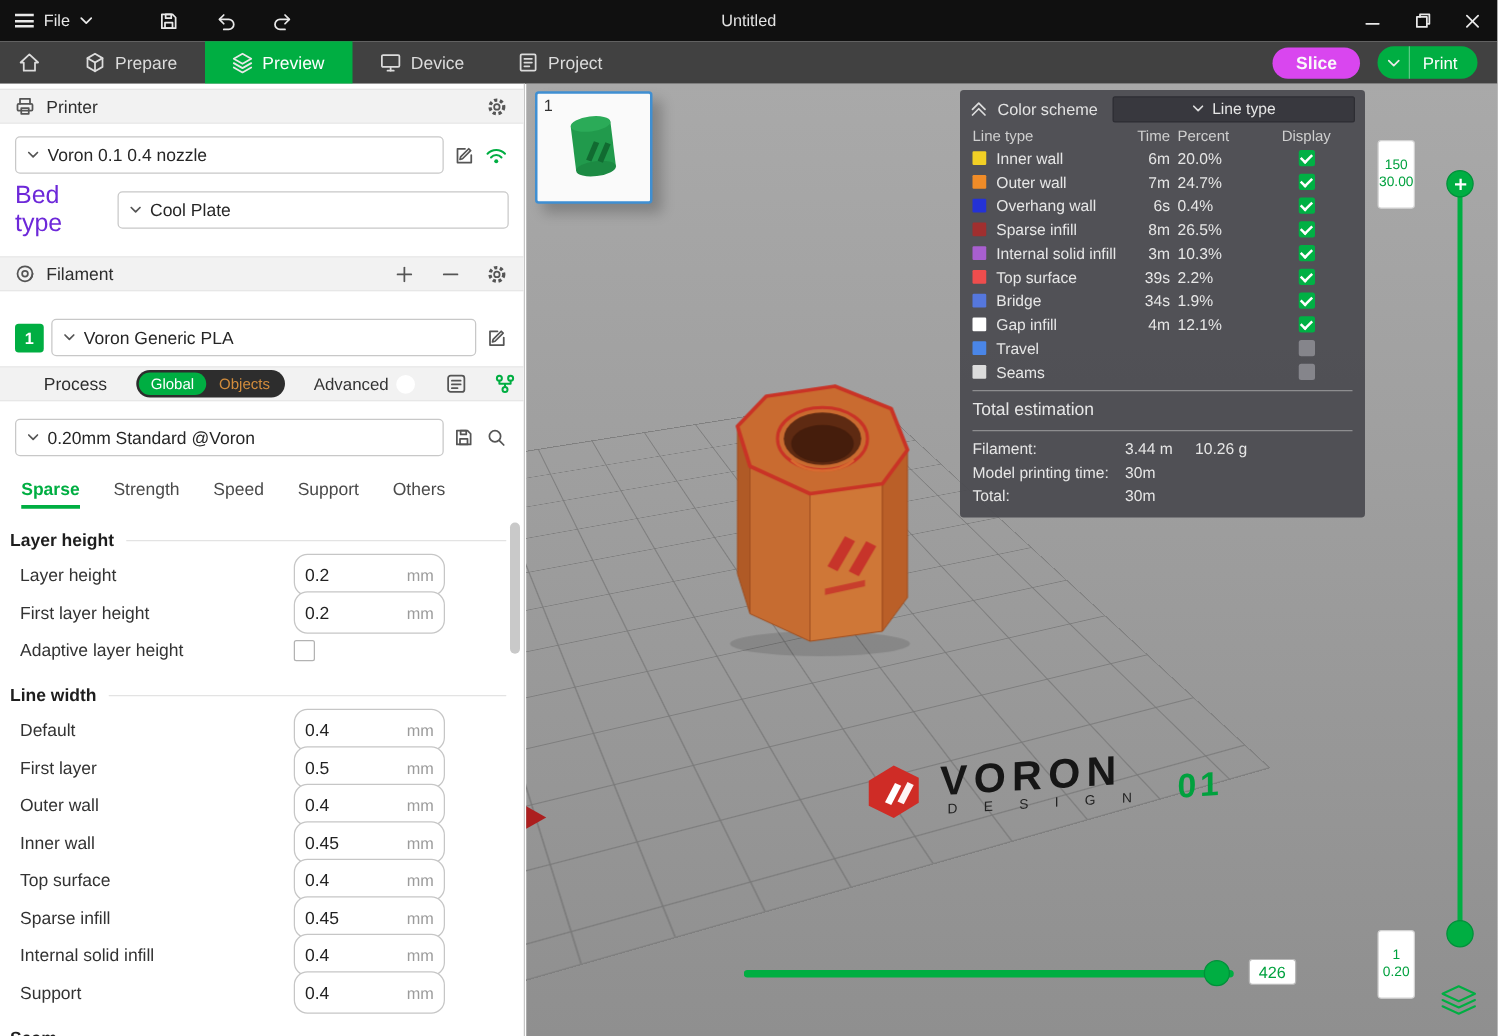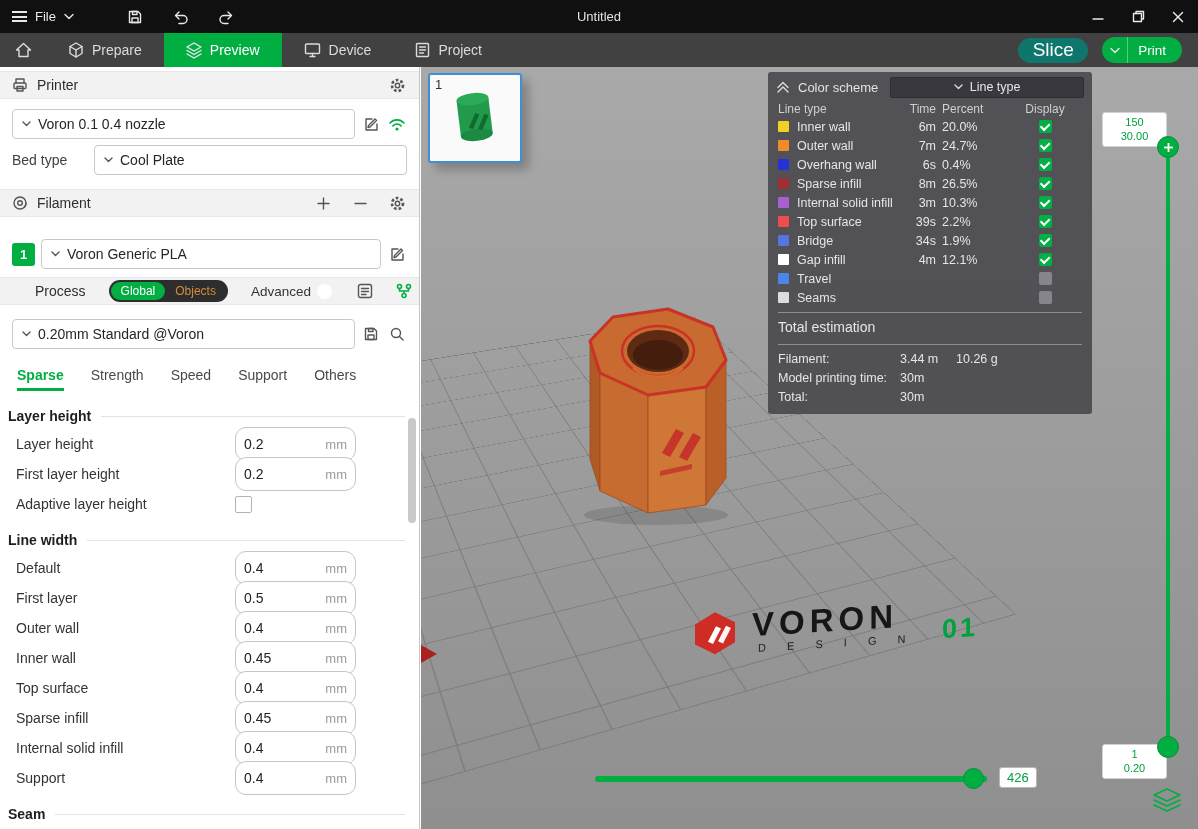--- a/index.html
+++ b/index.html
@@ -17,36 +17,36 @@
   .tb-title { position:absolute; left:50%; transform:translateX(-50%); font-size:13px; color:#e2e2e2; }
   .win-controls { margin-left:auto; display:flex; height:100%; }
   .win-btn { width:40px; height:100%; display:flex; align-items:center; justify-content:center; cursor:pointer; }
 
   
   .tabbar { position:absolute; left:0; top:33px; width:100%; height:34px; background:#414141; display:flex; align-items:center; color:#dcdcdc; }
   .home-btn { width:46px; height:100%; display:flex; align-items:center; justify-content:center; cursor:pointer; }
   .main-tab { height:100%; display:flex; align-items:center; gap:8px; padding:0 22px; font-size:14px; cursor:pointer; }
   .main-tab.active { background:#00ae42; color:#fff; }
   .tabbar-right { margin-left:auto; display:flex; align-items:center; gap:14px; padding-right:16px; }
-  .slice-btn { min-width:70px; height:25px; border-radius:13px; background:#0f766e; color:#fafafa; font-size:19px; display:flex; align-items:center; justify-content:center; cursor:default; }
+  .slice-btn { min-width:70px; height:25px; border-radius:13px; background:#d946ef; color:#fafafa; font-size:14px; display:flex; align-items:center; justify-content:center; cursor:default;font-weight:bold; }
   .print-btn { height:26px; border-radius:13px; background:#00ae42; color:#fff; display:flex; align-items:center; cursor:pointer; }
   .print-chevron { width:26px; height:26px; display:flex; align-items:center; justify-content:center; border-right:1px solid rgba(255,255,255,0.35); }
   .print-label { padding:0 16px 0 10px; font-size:13.5px; }
 
   
   .sidebar { position:absolute; left:0; top:67px; width:420px; bottom:0; background:#fff; border-right:1px solid #c6c6c6; overflow:hidden; }
   .sec-header { height:28px; background:#f2f2f2; border-top:1px solid #e7e7e7; border-bottom:1px solid #e7e7e7; display:flex; align-items:center; gap:9px; padding:0 12px; font-size:14px; color:#2e2e2e; }
   .sec-header .spacer { flex:1; }
   .icon-btn { display:flex; align-items:center; justify-content:center; width:20px; height:20px; cursor:pointer; }
   .srow { display:flex; align-items:center; gap:6px; margin:0 12px; }
   .combo { flex:1; height:30px; border:1px solid #c8c8c8; border-radius:4px; background:#fff; display:flex; align-items:center; gap:7px; padding:0 9px; font-size:14px; color:#262626; cursor:pointer; }
   .combo .ctext { white-space:nowrap; overflow:hidden; }
   .printer-row { margin-top:10px; margin-bottom:6px; }
   .bed-row { margin-top:4px; }
-  .bed-label { width:76px; font-size:14px; color:#404040; }
+  .bed-label { width:76px; font-size:20px; color:#6d28d9; }
   .fil-header { margin-top:14px; }
   .fil-header .icon-btn { margin-left:8px; }
   .fil-row { margin-top:22px; margin-bottom:8px; }
   .slot-badge { width:23px; height:23px; background:#00ae42; color:#fff; border-radius:3px; font-size:13px; font-weight:bold; display:flex; align-items:center; justify-content:center; }
   .proc-header { margin-top:8px; gap:23px; }
   .seg-pill { display:flex; align-items:center; background:#2d2d2d; border-radius:11px; padding:2px; height:22px; cursor:pointer; }
   .seg { font-size:12px; padding:0 10px; height:18px; display:flex; align-items:center; border-radius:9px; }
   .seg.active { background:#00ae42; color:#fff; }
   .seg.inactive { color:#d28c3c; }
   .advanced-label { font-size:13.5px; color:#333; margin-left:auto; }
@@ -86,21 +86,21 @@
   .thumb-num { position:absolute; left:5px; top:2px; font-size:13px; color:#333; }
 
   .h-track { position:absolute; left:174px; top:709px; width:392px; height:6px; background:#00ae42; border-radius:3px; z-index:3; cursor:pointer; }
   .h-handle { position:absolute; left:542px; top:701px; width:21px; height:21px; border-radius:50%; background:#00ae42; border:1px solid #00913a; z-index:4; cursor:pointer; }
   .h-value { position:absolute; left:578px; top:700px; background:#fff; border:1px solid #b8b8b8; border-radius:3px; color:#00a13e; font-size:13px; padding:2px 7px; z-index:3; }
 
   .v-track { position:absolute; left:745px; top:83px; width:4px; height:598px; background:#00ae42; z-index:3; cursor:pointer; }
   .v-handle { position:absolute; width:22px; height:22px; border-radius:50%; background:#00ae42; border:1px solid #00913a; z-index:4; cursor:pointer; display:flex; align-items:center; justify-content:center; }
   .v-handle.top { left:736px; top:69px; }
   .v-handle.bottom { left:736px; top:669px; }
-  .v-badge { position:absolute; width:65px; background:#fff; border:1px solid #d2d2d2; border-radius:3px; color:#00a13e; font-size:11px; text-align:center; line-height:1.3; padding:2px 0; z-index:3; }
+  .v-badge { position:absolute; width:30px; background:#fff; border:1px solid #d2d2d2; border-radius:3px; color:#00a13e; font-size:11px; text-align:center; line-height:1.3; padding:12px 0; z-index:3; }
   .v-badge.top { left:681px; top:45px; }
   .v-badge.bottom { left:681px; top:677px; }
   .layers-btn { position:absolute; left:731px; top:721px; z-index:3; cursor:pointer; }
 
   
   .legend { position:absolute; left:347px; top:5px; width:324px; background:rgba(74,74,80,0.93); border-radius:3px; color:#e6e6e6; z-index:5; padding-bottom:8px; }
   .legend-header { height:27px; display:flex; align-items:center; gap:8px; padding:3px 8px 0 8px; }
   .legend-header .lh-label { font-size:13px; color:#e2e2e2; white-space:nowrap; }
   .scheme-select { flex:1; margin-left:4px; height:21px; background:#38383e; border:1px solid #2d2d33; border-radius:2px; display:flex; align-items:center; justify-content:center; gap:7px; font-size:12.5px; cursor:pointer; }
   .legend-cols { display:grid; grid-template-columns:120px 38px 72px 1fr; padding:3px 10px 1px 10px; font-size:12px; color:#cfcfcf; }

